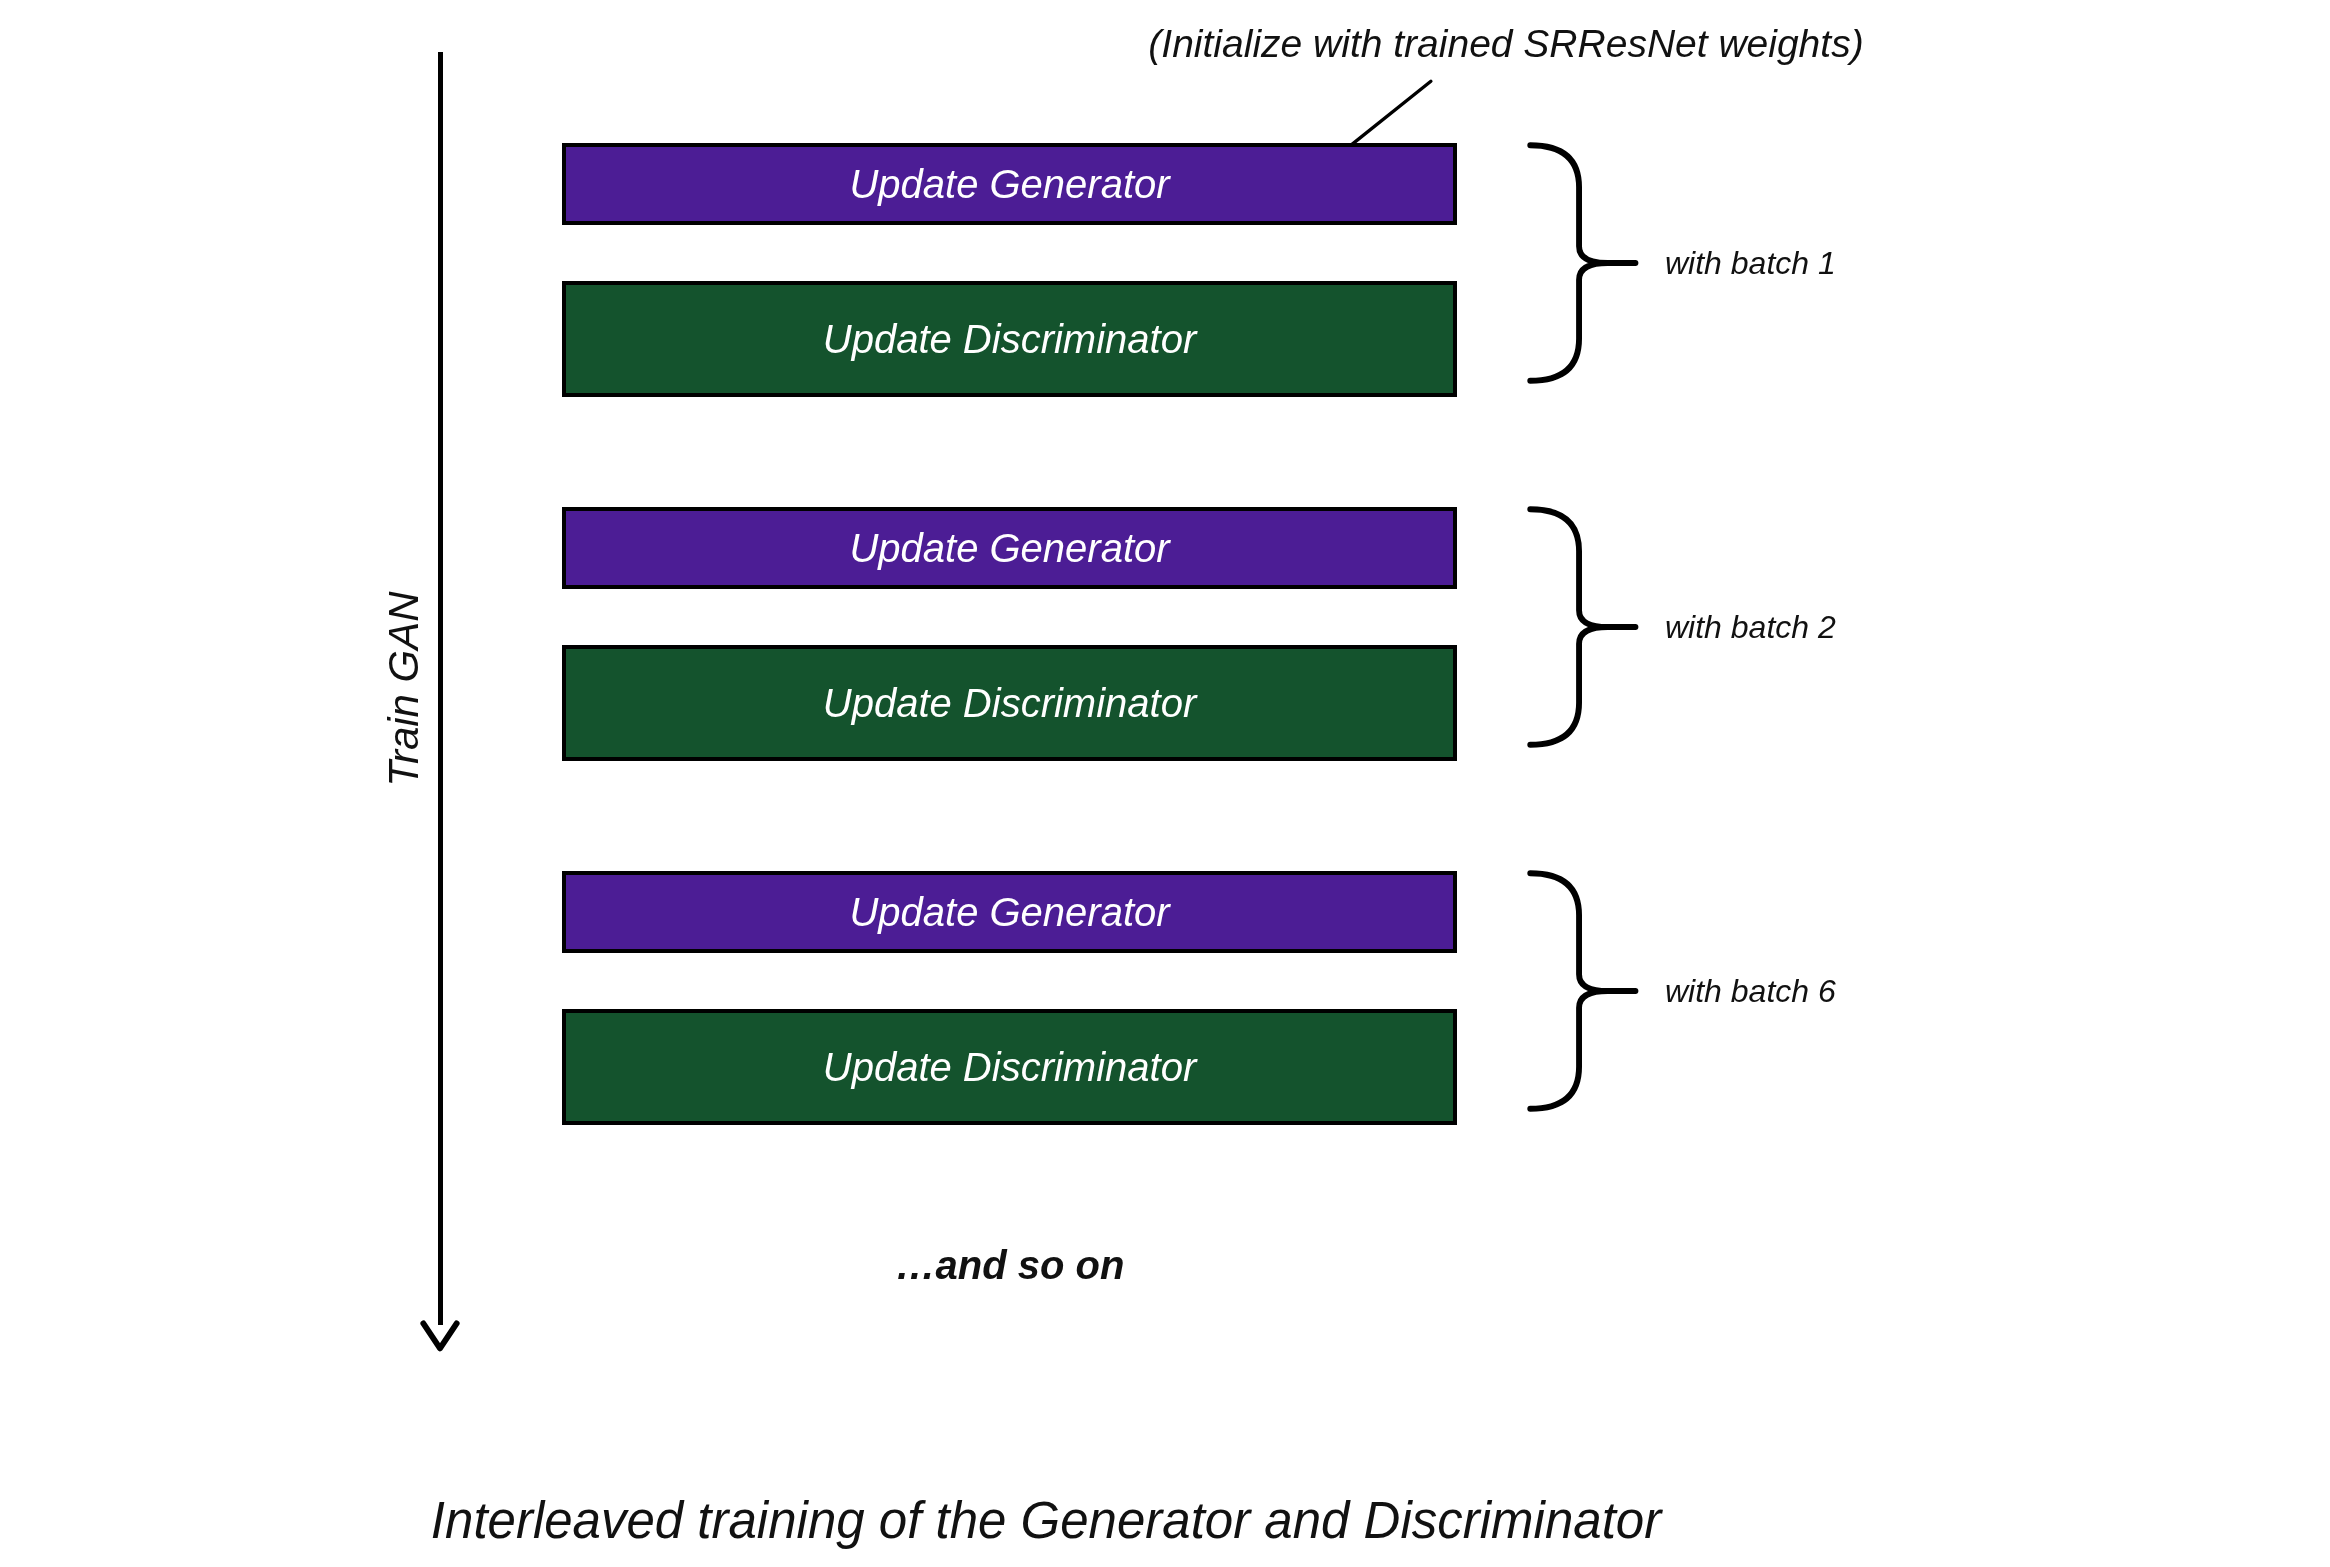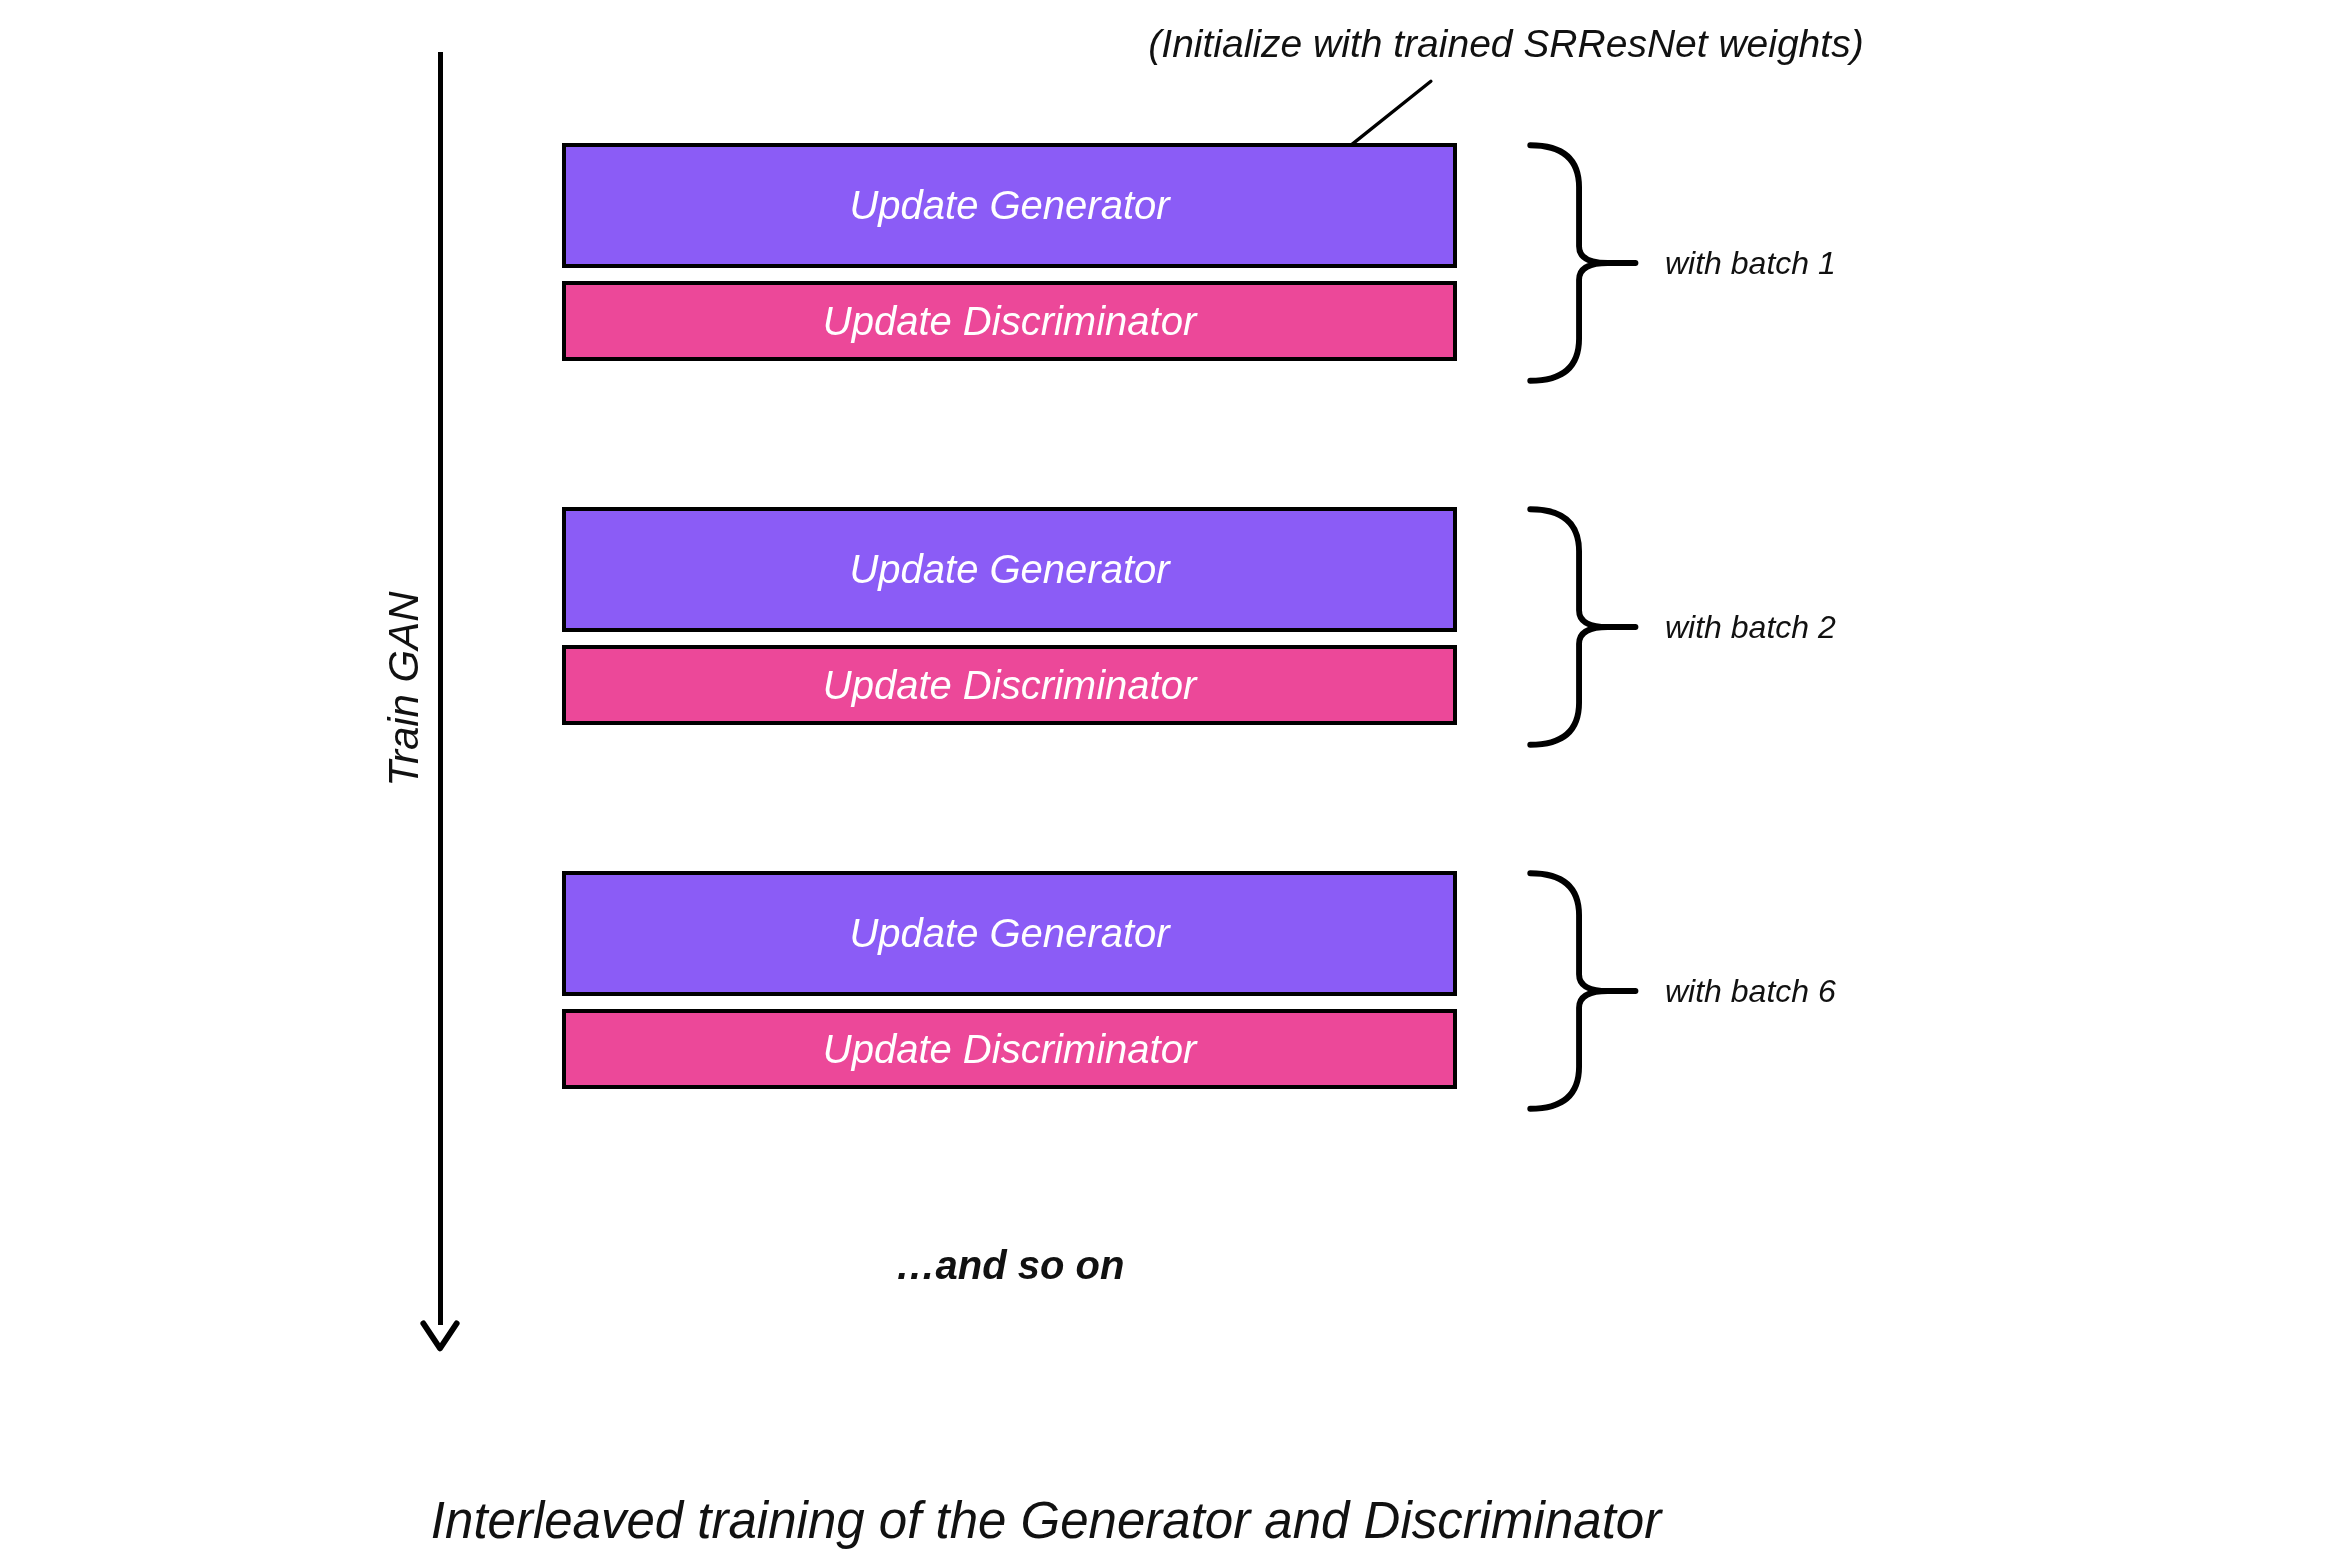--- a/index.html
+++ b/index.html
@@ -78,28 +78,28 @@
     width: 895px;
     box-sizing: border-box;
     display: flex;
     align-items: center;
     justify-content: center;
     color: #ffffff;
     font-size: 40px;
   }
   .box.generator {
     top: 0;
-    height: 125px;
-    background: #8b5cf6;
+    height: 82px;
+    background: #4c1d95;
     border: 4.2px solid #000000;
   }
   .box.discriminator {
     top: 138px;
-    height: 80px;
-    background: #ec4899;
+    height: 116px;
+    background: #14532d;
     border: 4.2px solid #000000;
   }
 
   .brace {
     position: absolute;
     left: 1525px;
     top: -2.5px;
     width: 114px;
     height: 244px;
   }

